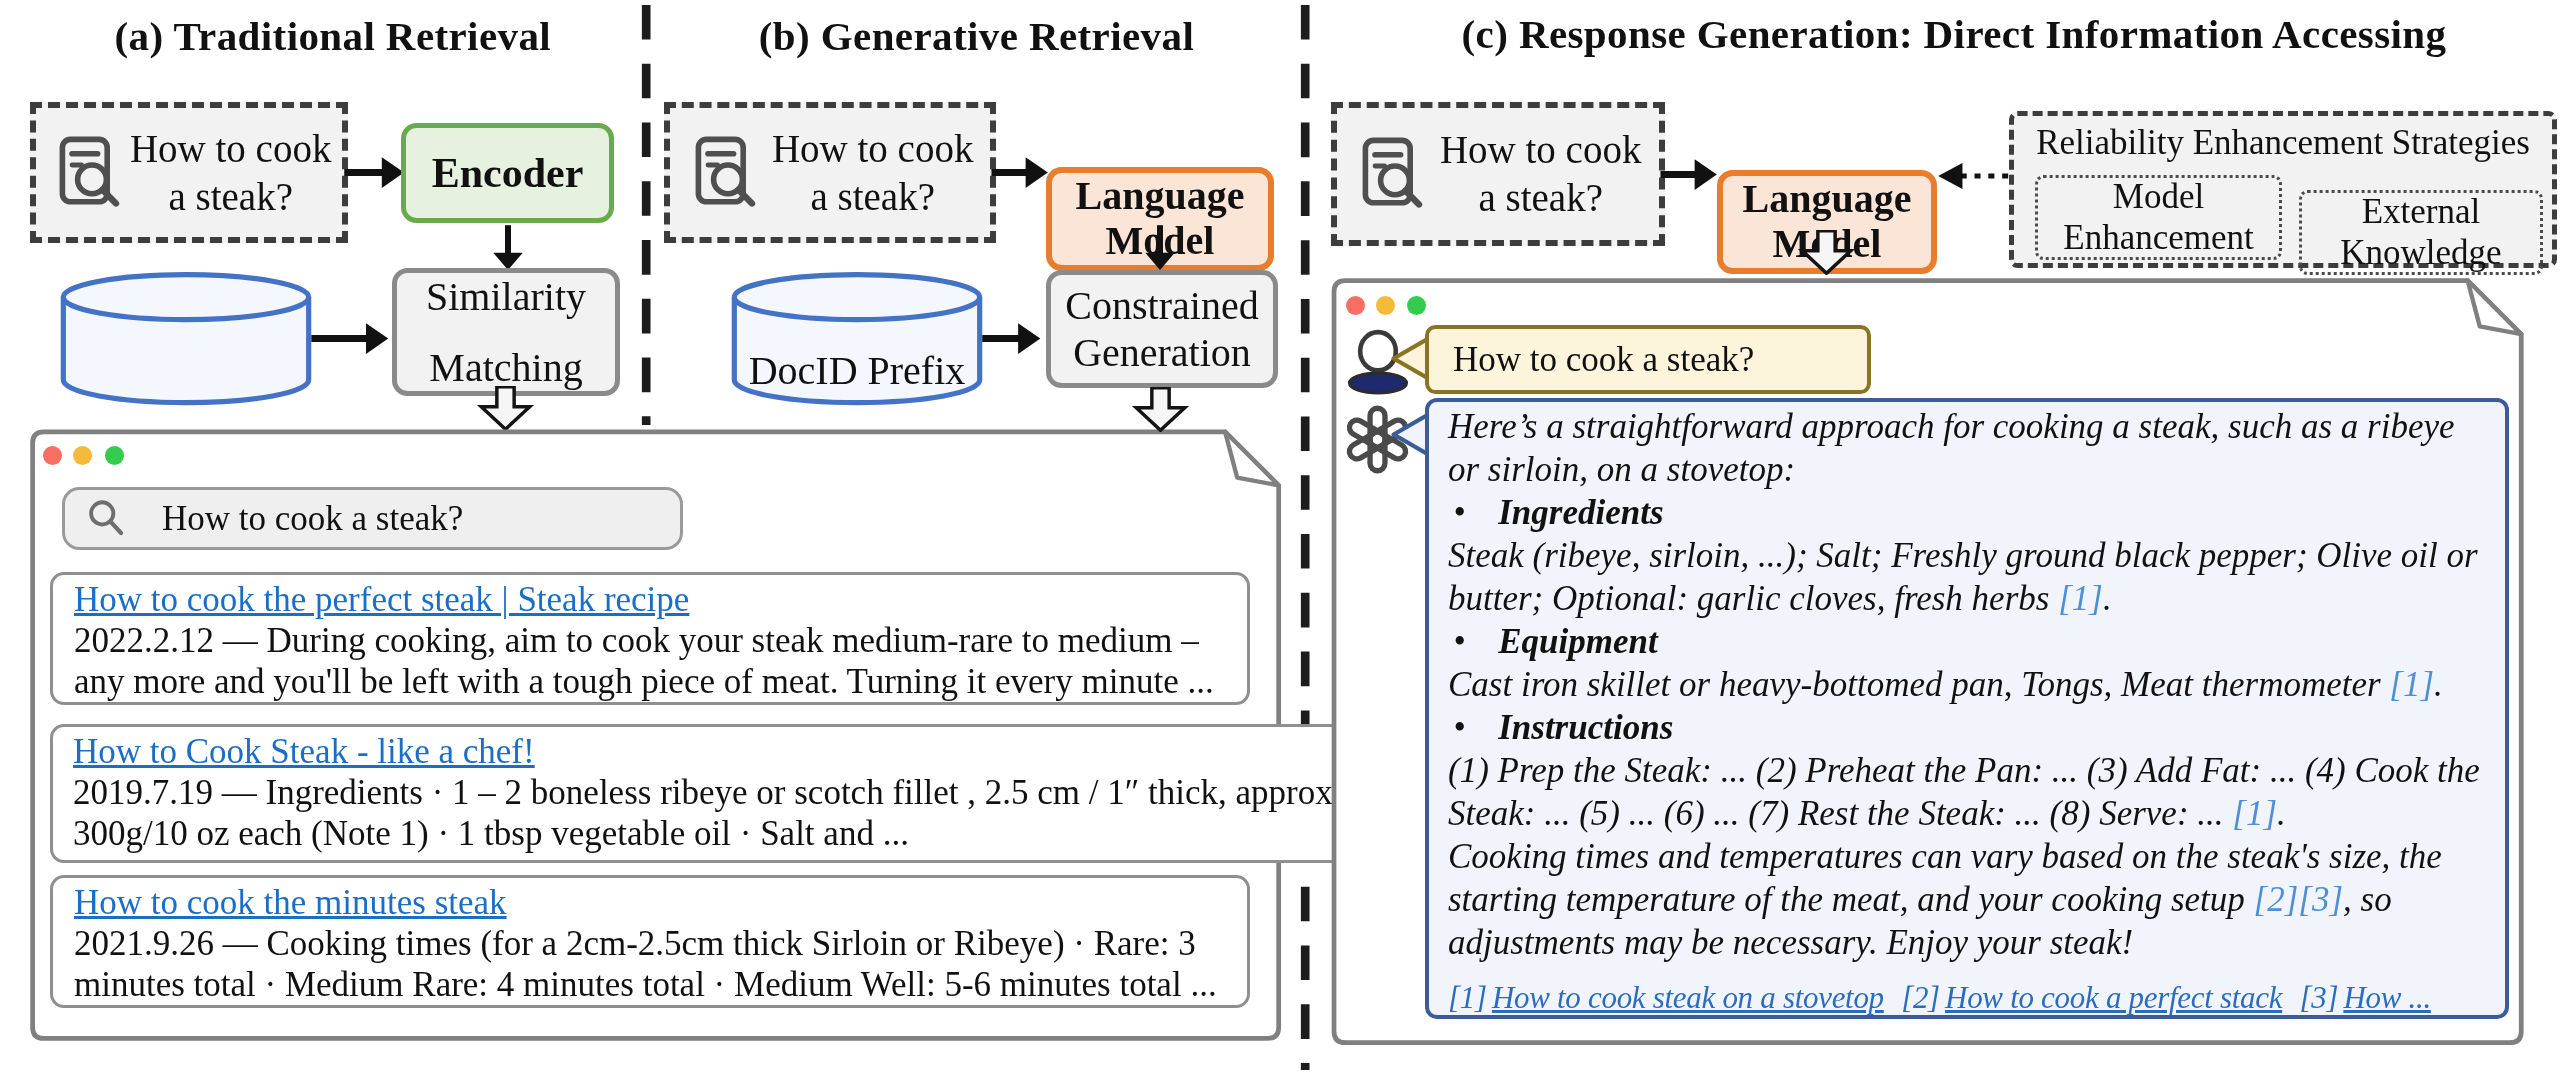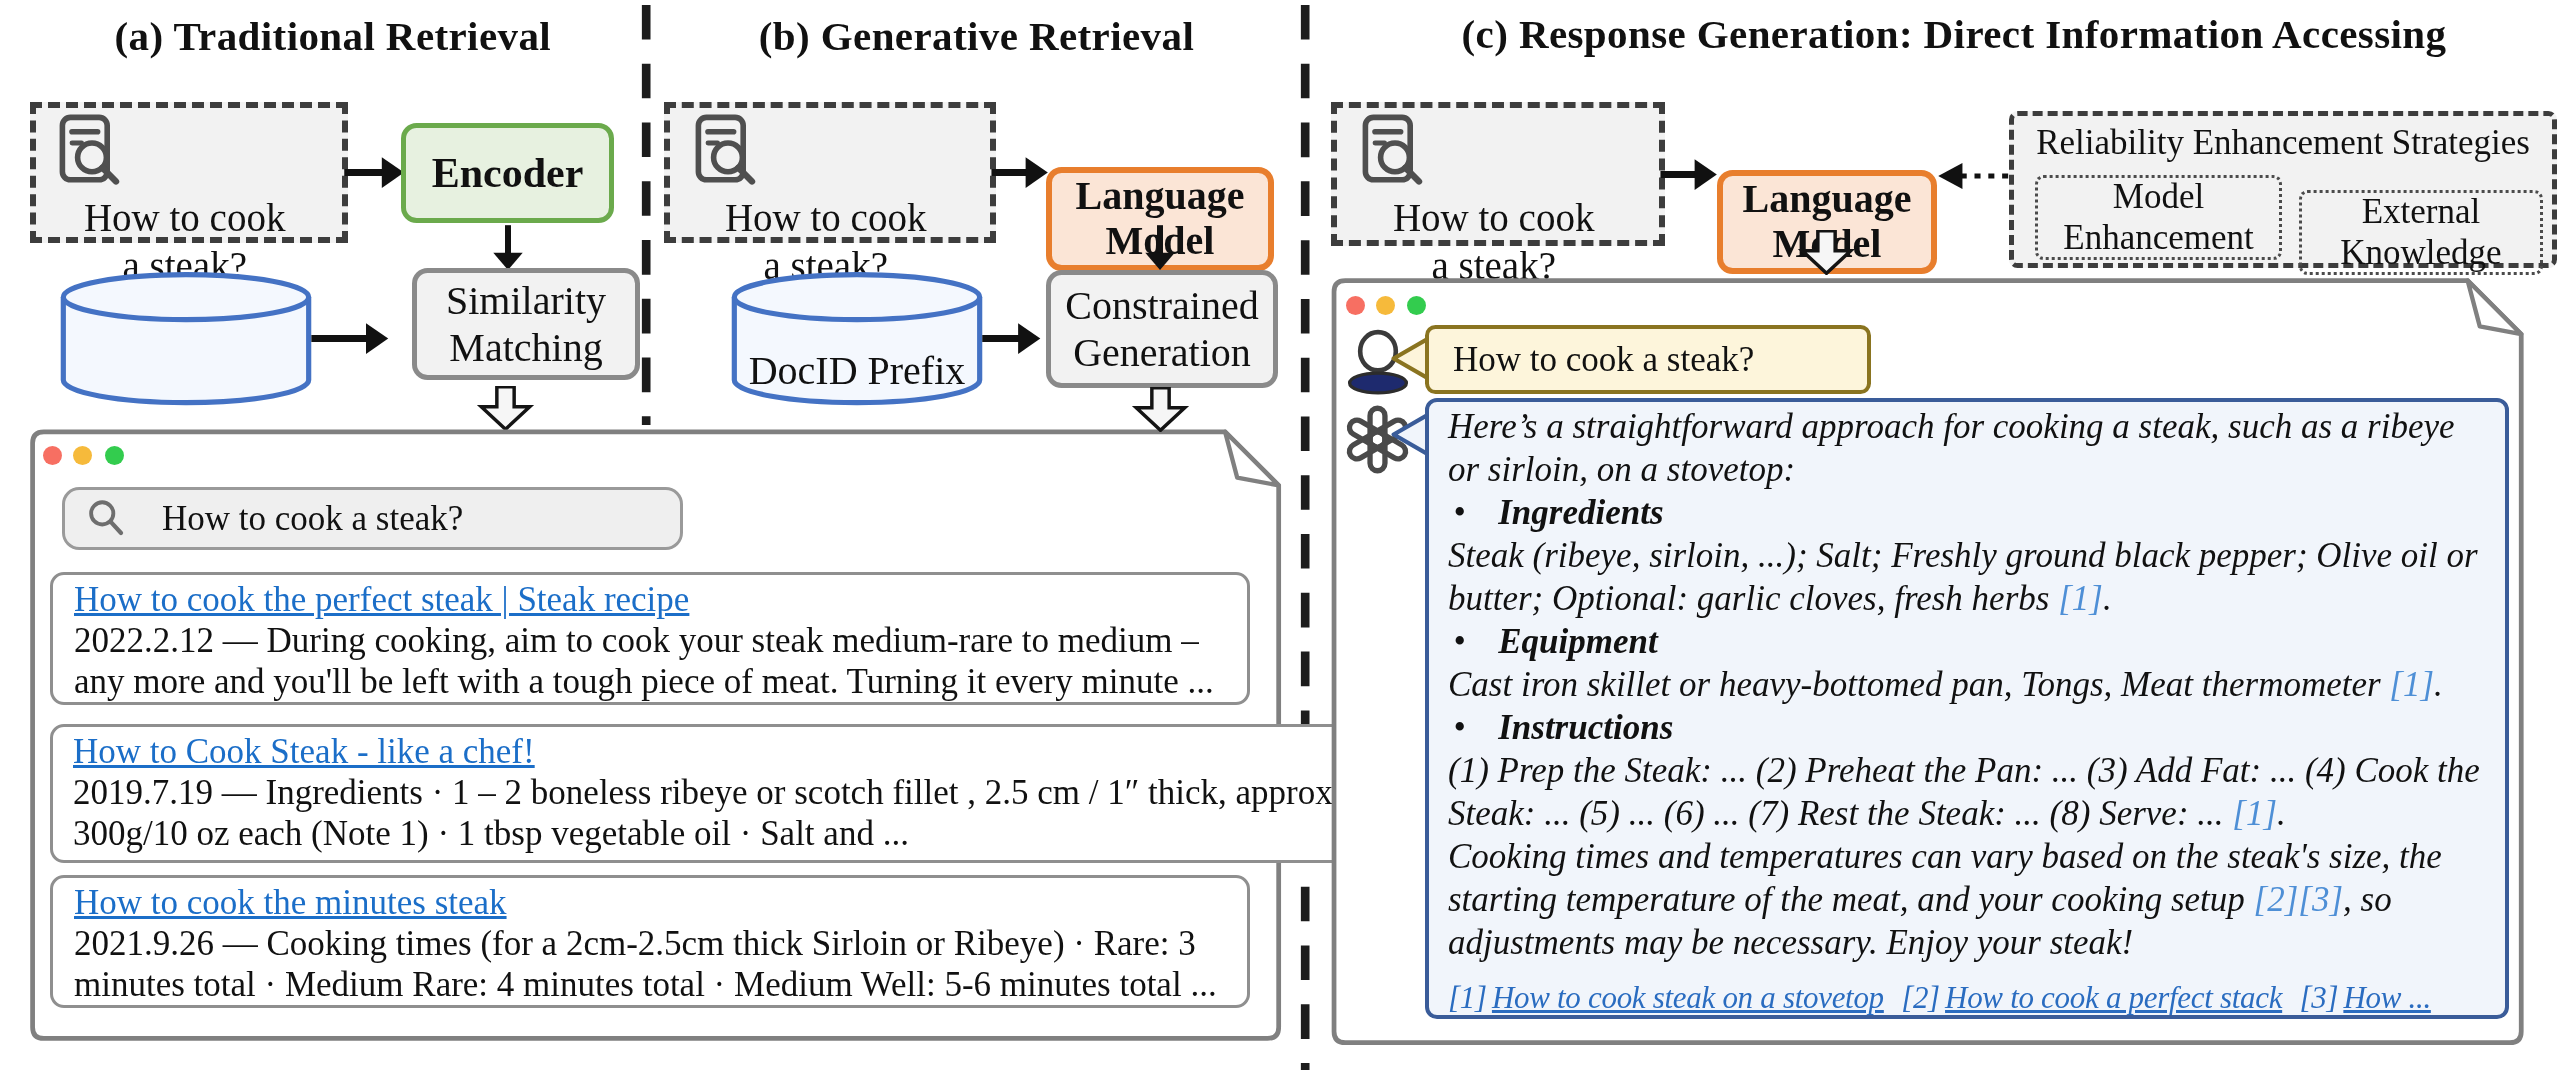--- a/index.html
+++ b/index.html
@@ -1,20 +1,20 @@
 <!DOCTYPE html>
 <html style="font-size:14px"><head>
 <meta charset="utf-8">
 <style>
   html,body{margin:0;padding:0;background:#fff;}
   #canvas{position:relative;width:2576px;height:1075px;background:#fff;overflow:hidden;
           font-family:"Liberation Serif","DejaVu Serif",serif;color:#111;}
   .abs{position:absolute;}
   .panel-title{font-weight:bold;font-size:41px;text-align:center;letter-spacing:0.4px;}
-  .querybox{background:#f2f2f2;border:6px dashed #3d3d3d;display:flex;box-sizing:border-box;flex-direction:column;}
+  .querybox{background:#f2f2f2;border:6px dashed #3d3d3d;display:flex;align-items:center;box-sizing:border-box;}
   .querytext{flex:1;text-align:center;font-size:39px;line-height:1.22;padding-right:8.6px;}
   .node{box-sizing:border-box;border-radius:15.6px;display:flex;flex-direction:column;align-items:center;justify-content:center;text-align:center;}
   .node-green{background:#e7f1e0;border:5.2px solid #6baa4c;font-weight:bold;font-size:42px;}
   .node-orange{background:#fbe5d6;border:6px solid #e87e2d;font-weight:bold;font-size:40px;line-height:1.12;margin-top:46px;}
   .node-gray{background:#f2f2f2;border:5.2px solid #8a8a8a;font-size:40px;line-height:1.18;}
   .cyl-label{position:absolute;left:0;right:0;text-align:center;font-size:40px;}
   .reliability{background:#f2f2f2;border:5.2px dashed #3d3d3d;border-radius:8.6px;box-sizing:border-box;}
   .rel-title{position:absolute;left:0;right:0;top:7px;text-align:center;font-size:35px;}
   .rel-sub{position:absolute;border:3px dotted #4b4b4b;border-radius:8.6px;box-sizing:border-box;
            display:flex;flex-direction:column;align-items:center;justify-content:center;font-size:35px;line-height:1.16;text-align:center;}
@@ -84,21 +84,21 @@
       <path d="M5,30 L5,126 A142,26 0 0 0 289,126 L289,30" fill="#f4f8fe" stroke="#4472c4" stroke-width="6"></path>
       <ellipse cx="147" cy="30" rx="142" ry="26" fill="#f4f8fe" stroke="#4472c4" stroke-width="6"></ellipse>
     </svg>
   </div>
 
   <svg class="abs" style="left:311px;top:318px;" width="81" height="41" viewBox="0 0 94 48">
     <line x1="0" y1="24" x2="66" y2="24" stroke="#111" stroke-width="8"></line>
     <polygon points="64,6 64,42 90,24" fill="#111"></polygon>
   </svg>
 
-  <div class="abs node node-gray" style="left:412px;top:268px;width:228px;height:112px;">
+  <div class="abs node node-gray" style="left:392px;top:268px;width:228px;height:128px;justify-content:space-between;">
     <div>Similarity</div>
       <div>Matching</div>
   </div>
 
   <svg class="abs" style="left:476px;top:386px;" width="59" height="45" viewBox="0 0 68 52">
     <polygon points="24,1 44,1 44,24 62,24 34,50 6,24 24,24" fill="#f6f6f6" stroke="#141414" stroke-width="4"></polygon>
   </svg>
 
   <svg class="abs" style="left:30px;top:429px;" width="1253" height="614" viewBox="0 0 1450 710">
     <path d="M16,3 H1383 L1445,65 V692 Q1445,705 1432,705 H16 Q3,705 3,692 V16 Q3,3 16,3 Z" fill="#ffffff" stroke="#808080" stroke-width="5.5"></path>

